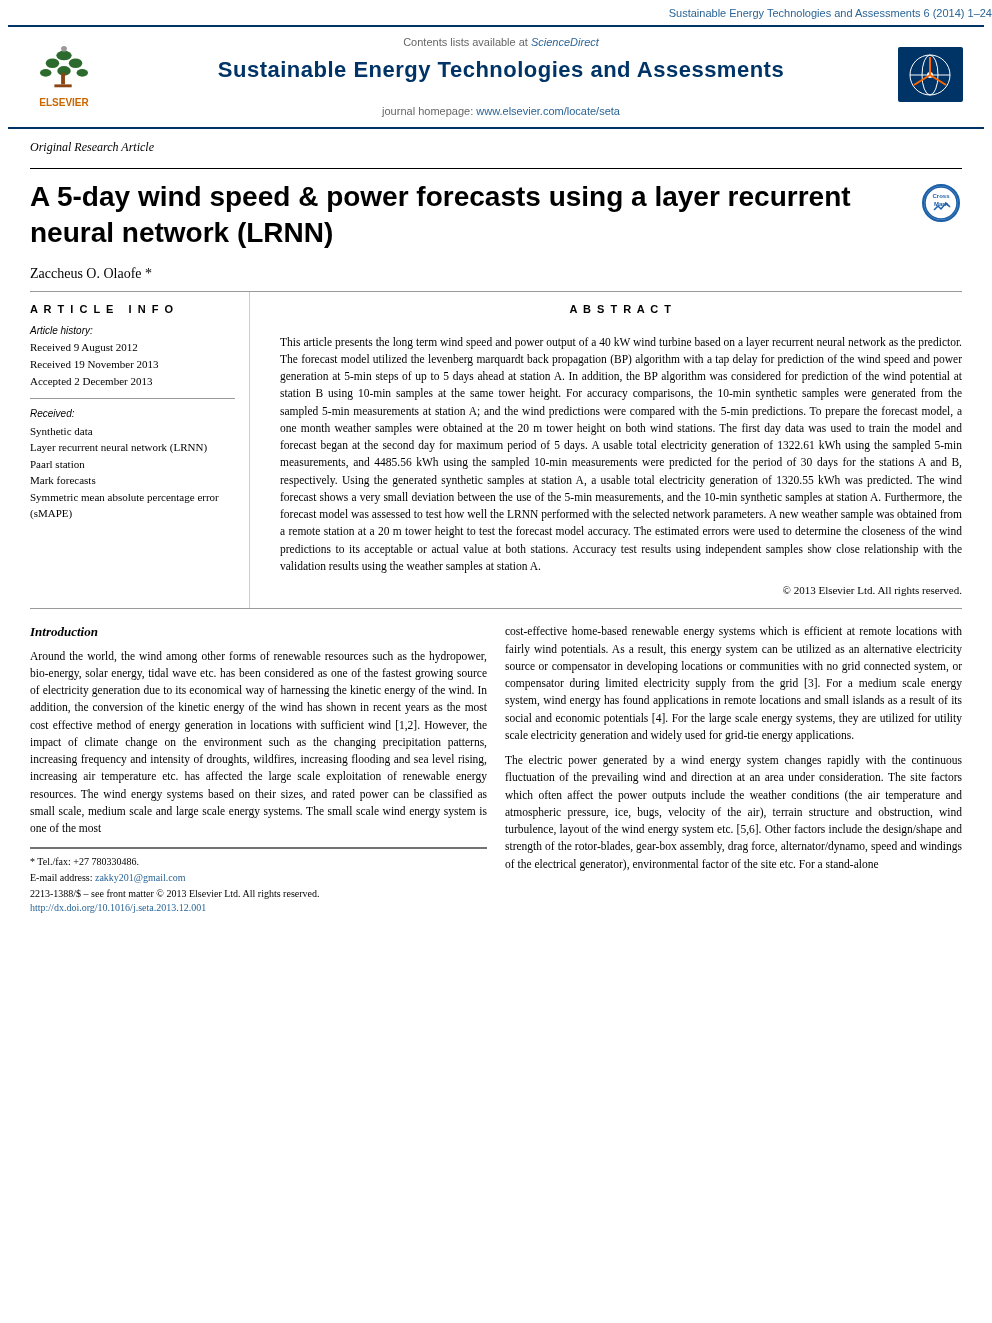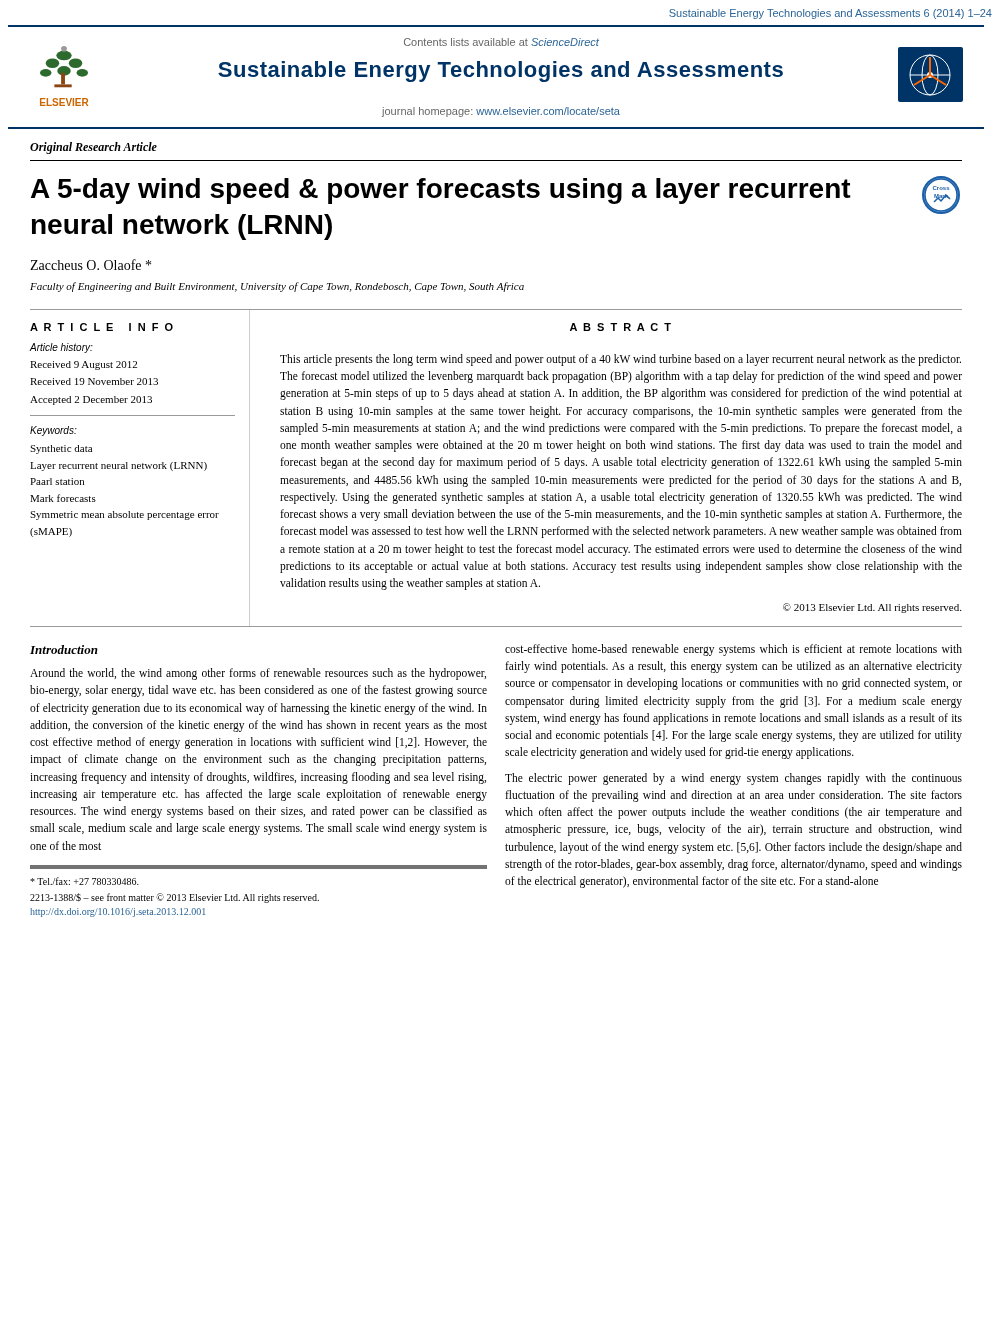--- a/index.html
+++ b/index.html
@@ -82,24 +82,24 @@
     }
 
     
     .article-content {
       padding: 10px 30px 10px 30px;
     }
 
     .article-type {
       font-size: 12px;
       font-style: italic;
-      font-weight: bold;
+      font-weight: normal;
       color: #000;
       border-bottom: 1px solid #000;
-      padding-bottom: 4px;
+      padding-bottom: 12px;
       margin-bottom: 10px;
     }
 
     .article-title-row {
       display: flex;
       align-items: flex-start;
       justify-content: space-between;
       margin-bottom: 12px;
     }
     .article-title {
@@ -242,21 +242,21 @@
 
     .body-text {
       font-size: 11.5px;
       line-height: 1.5;
       color: #000;
       text-align: justify;
       margin-bottom: 8px;
     }
 
     .footnote-area {
-      border-top: 4px solid #737373;
+      border-top: 2px solid #737373;
       padding-top: 6px;
       margin-top: 10px;
       font-size: 10px;
       color: #000;
     }
     .footnote-line {
       font-size: 10px;
       margin-bottom: 2px;
     }
     .issn-line {
@@ -349,35 +349,34 @@
           <text x="17" y="20" text-anchor="middle" font-size="6" fill="#1a5fa8" font-family="Arial" font-weight="bold">Mark</text>
           <path d="M10 24 L14 20 L17 23 L22 17 L26 21" fill="none" stroke="#1a5fa8" stroke-width="1.5"></path>
         </svg>
       </div>
     </div>
   </div>
 
   <div class="author-name">
     <span>Zaccheus O. Olaofe *</span>
   </div>
-  <div class="affiliation">Faculty of Engineering and Built Environment, University of Cape Town, Rondebosch, Cape Town, South Africa</div>
 
   <div class="two-col">
 
     <div class="article-info-col">
       <div class="info-section-title">A R T I C L E &nbsp; I N F O</div>
 
       <div class="info-label">Article history:</div>
       <div class="info-value">Received 9 August 2012</div>
       <div class="info-value">Received 19 November 2013</div>
       <div class="info-value">Accepted 2 December 2013</div>
 
       <hr class="info-divider">
 
-      <div class="info-label">Keywords:</div>
+      <div class="info-label">Received:</div>
       <div class="keyword-item">Synthetic data</div>
       <div class="keyword-item">Layer recurrent neural network (LRNN)</div>
       <div class="keyword-item">Paarl station</div>
       <div class="keyword-item">Mark forecasts</div>
       <div class="keyword-item">Symmetric mean absolute percentage error (sMAPE)</div>
     </div>
 
     <div class="abstract-col">
       <div class="abstract-title">A B S T R A C T</div>
       <div class="abstract-text">This article presents the long term wind speed and power output of a 40 kW wind turbine based on a layer recurrent neural network as the predictor. The forecast model utilized the levenberg marquardt back propagation (BP) algorithm with a tap delay for prediction of the wind speed and power generation at 5-min steps of up to 5 days ahead at station A. In addition, the BP algorithm was considered for prediction of the wind potential at station B using 10-min samples at the same tower height. For accuracy comparisons, the 10-min synthetic samples were generated from the sampled 5-min measurements at station A; and the wind predictions were compared with the 5-min predictions. To prepare the forecast model, a one month weather samples were obtained at the 20 m tower height on both wind stations. The first day data was used to train the model and forecast began at the second day for maximum period of 5 days. A usable total electricity generation of 1322.61 kWh using the sampled 5-min measurements, and 4485.56 kWh using the sampled 10-min measurements were predicted for the period of 30 days for the stations A and B, respectively. Using the generated synthetic samples at station A, a usable total electricity generation of 1320.55 kWh was predicted. The wind forecast shows a very small deviation between the use of the 5-min measurements, and the 10-min synthetic samples at station A. Furthermore, the forecast model was assessed to test how well the LRNN performed with the selected network parameters. A new weather sample was obtained from a remote station at a 20 m tower height to test the forecast model accuracy. The estimated errors were used to determine the closeness of the wind predictions to its acceptable or actual value at both stations. Accuracy test results using independent samples show close relationship with the validation results using the weather samples at station A.</div>
@@ -388,20 +387,24 @@
   <div class="abstract-section-border"></div>
 
   <div class="article-body">
 
     <div class="body-left">
       <div class="section-heading">Introduction</div>
       <div class="body-text">Around the world, the wind among other forms of renewable resources such as the hydropower, bio-energy, solar energy, tidal wave etc. has been considered as one of the fastest growing source of electricity generation due to its economical way of harnessing the kinetic energy of the wind. In addition, the conversion of the kinetic energy of the wind has shown in recent years as the most cost effective method of energy generation in locations with sufficient wind [1,2]. However, the impact of climate change on the environment such as the changing precipitation patterns, increasing frequency and intensity of droughts, wildfires, increasing flooding and sea level rising, increasing air temperature etc. has affected the large scale exploitation of renewable energy resources. The wind energy systems based on their sizes, and rated power can be classified as small scale, medium scale and large scale energy systems. The small scale wind energy system is one of the most</div>
 
       <div class="footnote-area">
         <div class="footnote-line">* Tel./fax: +27 780330486.</div>
+        <div class="footnote-line">
+          <span>E-mail address: </span>
+          <span class="ref-link">zakky201@gmail.com</span>
+        </div>
         <div class="issn-line">2213-1388/$ – see front matter © 2013 Elsevier Ltd. All rights reserved.</div>
         <div class="issn-line">
           <span class="doi-link ref-link">http://dx.doi.org/10.1016/j.seta.2013.12.001</span>
         </div>
       </div>
     </div>
 
     <div class="body-right">
       <div class="body-text">cost-effective home-based renewable energy systems which is efficient at remote locations with fairly wind potentials. As a result, this energy system can be utilized as an alternative electricity source or compensator in developing locations or communities with no grid connected system, or compensator during limited electricity supply from the grid [3]. For a medium scale energy system, wind energy has found applications in remote locations and small islands as a result of its social and economic potentials [4]. For the large scale energy systems, they are utilized for utility scale electricity generation and widely used for grid-tie energy applications.</div>
       <div class="body-text">The electric power generated by a wind energy system changes rapidly with the continuous fluctuation of the prevailing wind and direction at an area under consideration. The site factors which often affect the power outputs include the weather conditions (the air temperature and atmospheric pressure, ice, bugs, velocity of the air), terrain structure and obstruction, wind turbulence, layout of the wind energy system etc. [5,6]. Other factors include the design/shape and strength of the rotor-blades, gear-box assembly, drag force, alternator/dynamo, speed and windings of the electrical generator), environmental factor of the site etc. For a stand-alone</div>

